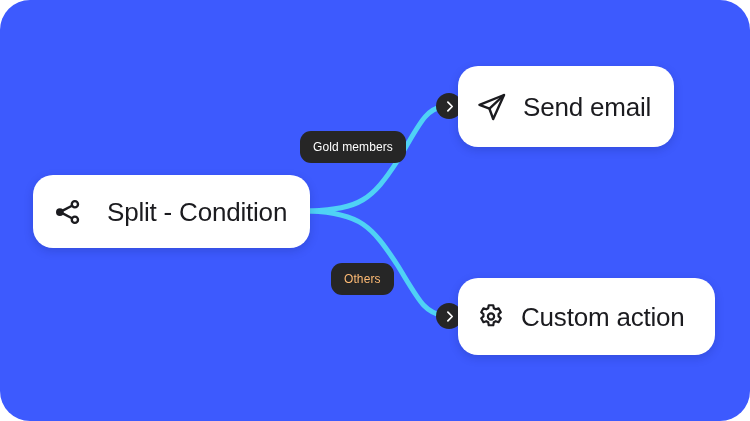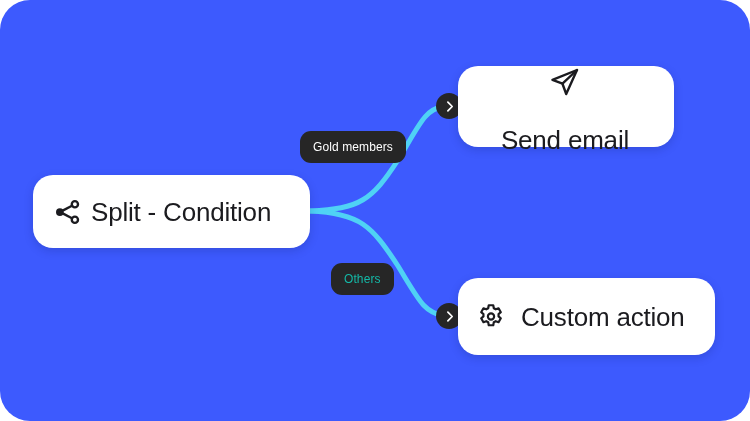--- a/index.html
+++ b/index.html
@@ -62,33 +62,32 @@
     line-height: 1;
   }
 
   
   #node-split {
     left: 33px;
     top: 175px;
     width: 277px;
     height: 73px;
     padding: 0 22px 0 20px;
-    gap: 8px;
+    gap: 24px;
   }
   #node-split .node-icon { width: 30px; height: 30px; }
 
   
   #node-send {
     left: 458px;
     top: 66px;
     width: 216px;
     height: 81px;
     padding: 0 20px 0 18px;
-    gap: 29px;
-    flex-direction: column;
+    gap: 15px;
   }
   #node-send .node-icon { width: 32px; height: 32px; }
 
   
   #node-custom {
     left: 458px;
     top: 278px;
     width: 257px;
     height: 77px;
     padding: 0 20px 0 18px;
@@ -184,15 +183,15 @@
                  -1.55 -0.9 -2.25 0.8 -1.8 -3.1 1.8 -1.55 v -1.8 l -1.8 -1.55 1.8 -3.1
                  2.25 0.8 1.55 -0.9 Z" fill="none" stroke="#1b1b1f" stroke-width="1.75" stroke-linejoin="round"></path>
         <circle cx="12" cy="11.6" r="2.5" fill="none" stroke="#1b1b1f" stroke-width="1.75"></circle>
       </svg>
     </span>
     <span class="node-label" style="color: rgb(27, 27, 31);">Custom action</span>
   </div>
 
   <div class="branch-label" id="label-gold" style="background: rgb(38, 38, 38); color: rgb(255, 255, 255);">Gold members</div>
 
-  <div class="branch-label" id="label-others" style="background: rgb(38, 38, 38); color: #14b8a6;">Others</div>
+  <div class="branch-label" id="label-others" style="background: rgb(38, 38, 38); color: #fdba74;">Others</div>
 
 </div>
 
 </body></html>

